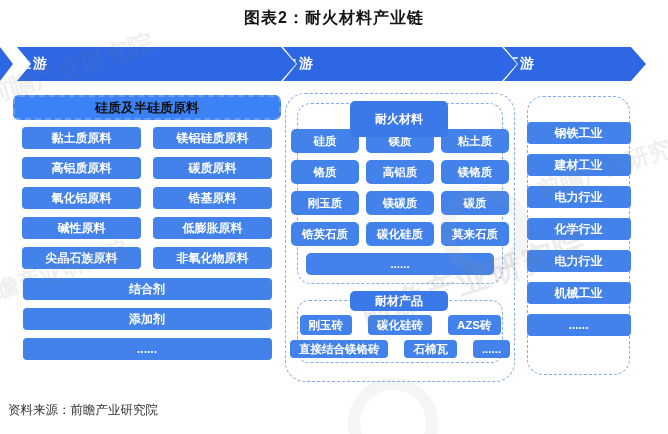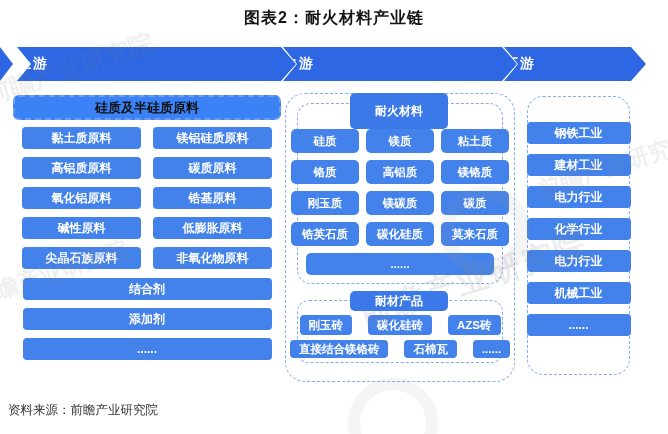--- a/index.html
+++ b/index.html
@@ -31,21 +31,21 @@
   
   .mid-outer{position:absolute;left:285px;top:93px;width:228px;height:287px;
              border:1.5px dashed #84acf0;border-radius:20px;}
   .mid-box{position:absolute;border:1.5px dashed #84acf0;background:#fff;}
   .materials-box{left:297px;top:103px;width:206px;height:181px;border-radius:14px;
                  display:flex;flex-direction:column;align-items:center;padding-top:25px;box-sizing:border-box;gap:7px;}
   .products-box{left:297px;top:300px;width:206px;height:63px;border-radius:12px;
                 display:flex;flex-direction:column;align-items:center;padding-top:14px;box-sizing:border-box;gap:5px;}
   .blue-head{position:absolute;background:#3b78e8;color:#fff;font-size:12px;font-weight:bold;
              border-radius:5px;display:flex;align-items:center;justify-content:center;z-index:3;}
-  .head-materials{left:350px;top:93px;width:98px;height:36px;}
+  .head-materials{left:350px;top:101px;width:98px;height:36px;}
   .head-products{left:350px;top:291px;width:98px;height:20px;}
   .m-row{display:flex;justify-content:flex-end;gap:7px;}
   .m-row .btn{min-width:56px;height:24px;font-size:11.5px;padding:0 6px;border-radius:5px;}
   .m-more{width:176px !important;height:22px !important;}
   .p-row{display:flex;justify-content:center;gap:16px;}
   .p-row .btn{height:20px;font-size:11.5px;padding:0 9px;border-radius:4px;}
   .p-row2 .btn{height:18px;}
   
   .right-panel{position:absolute;left:527px;top:96px;width:103px;height:279px;
                border:1.5px dashed #84acf0;border-radius:16px;box-sizing:border-box;

